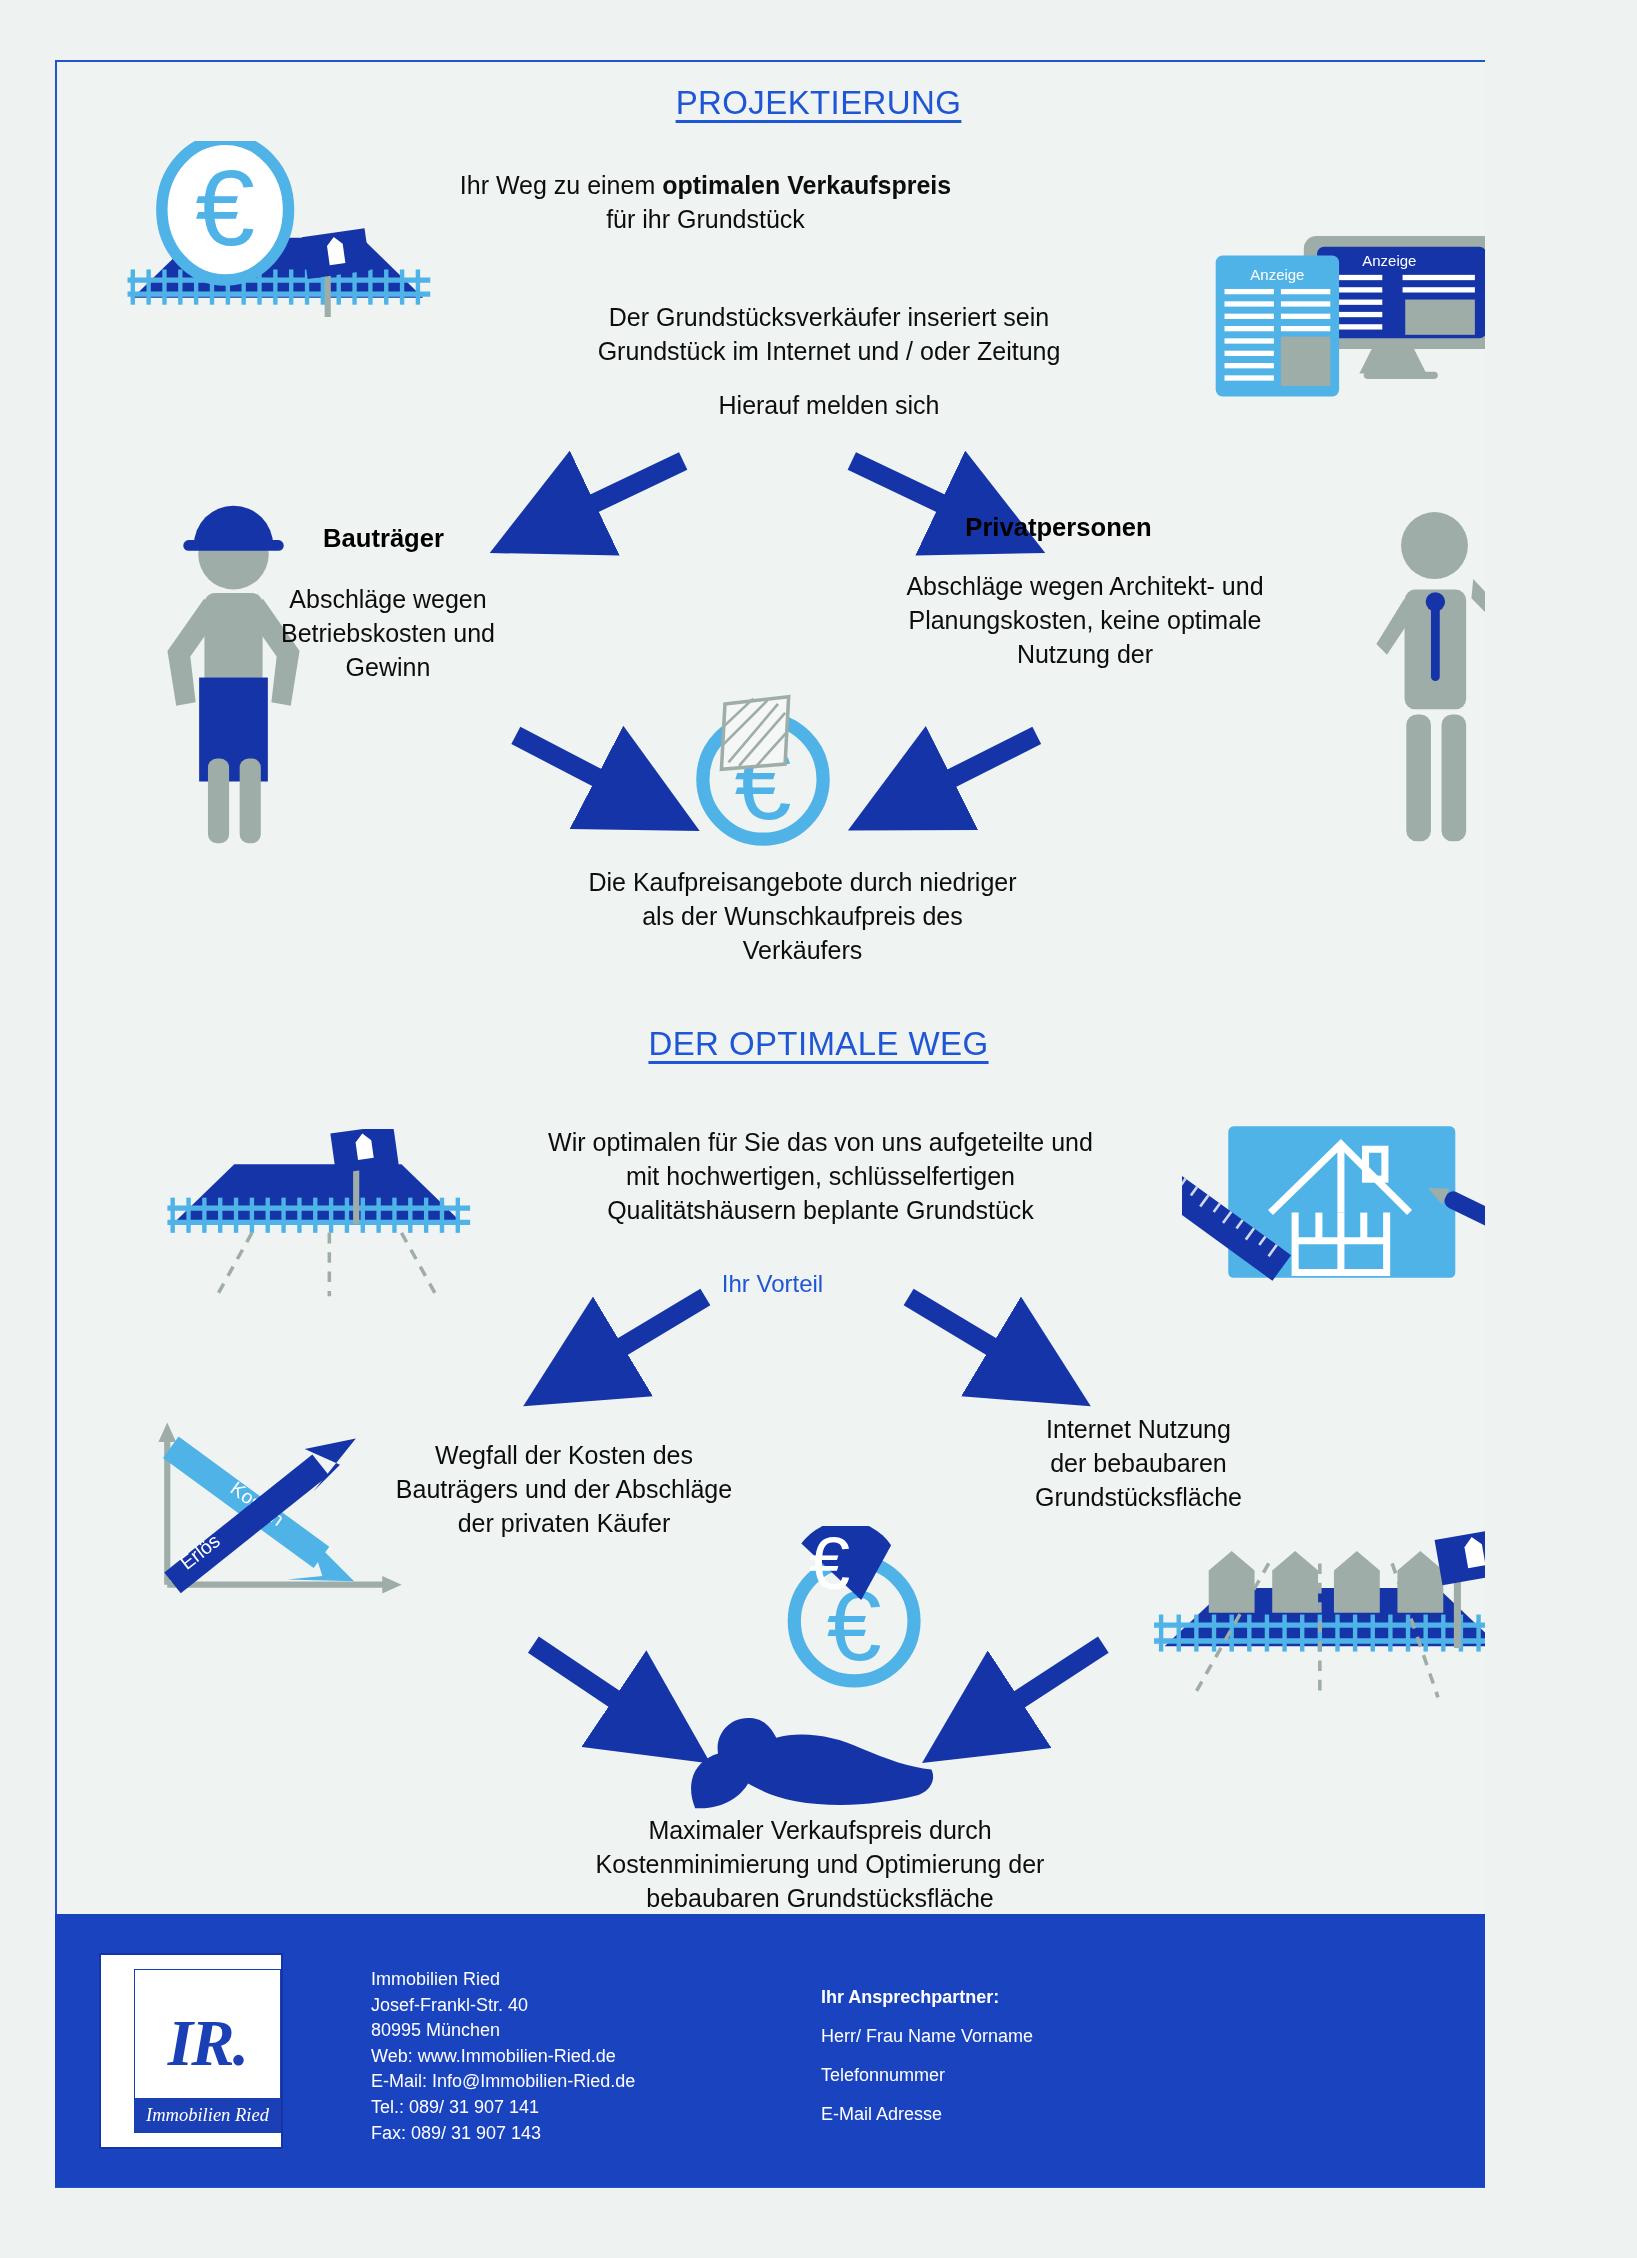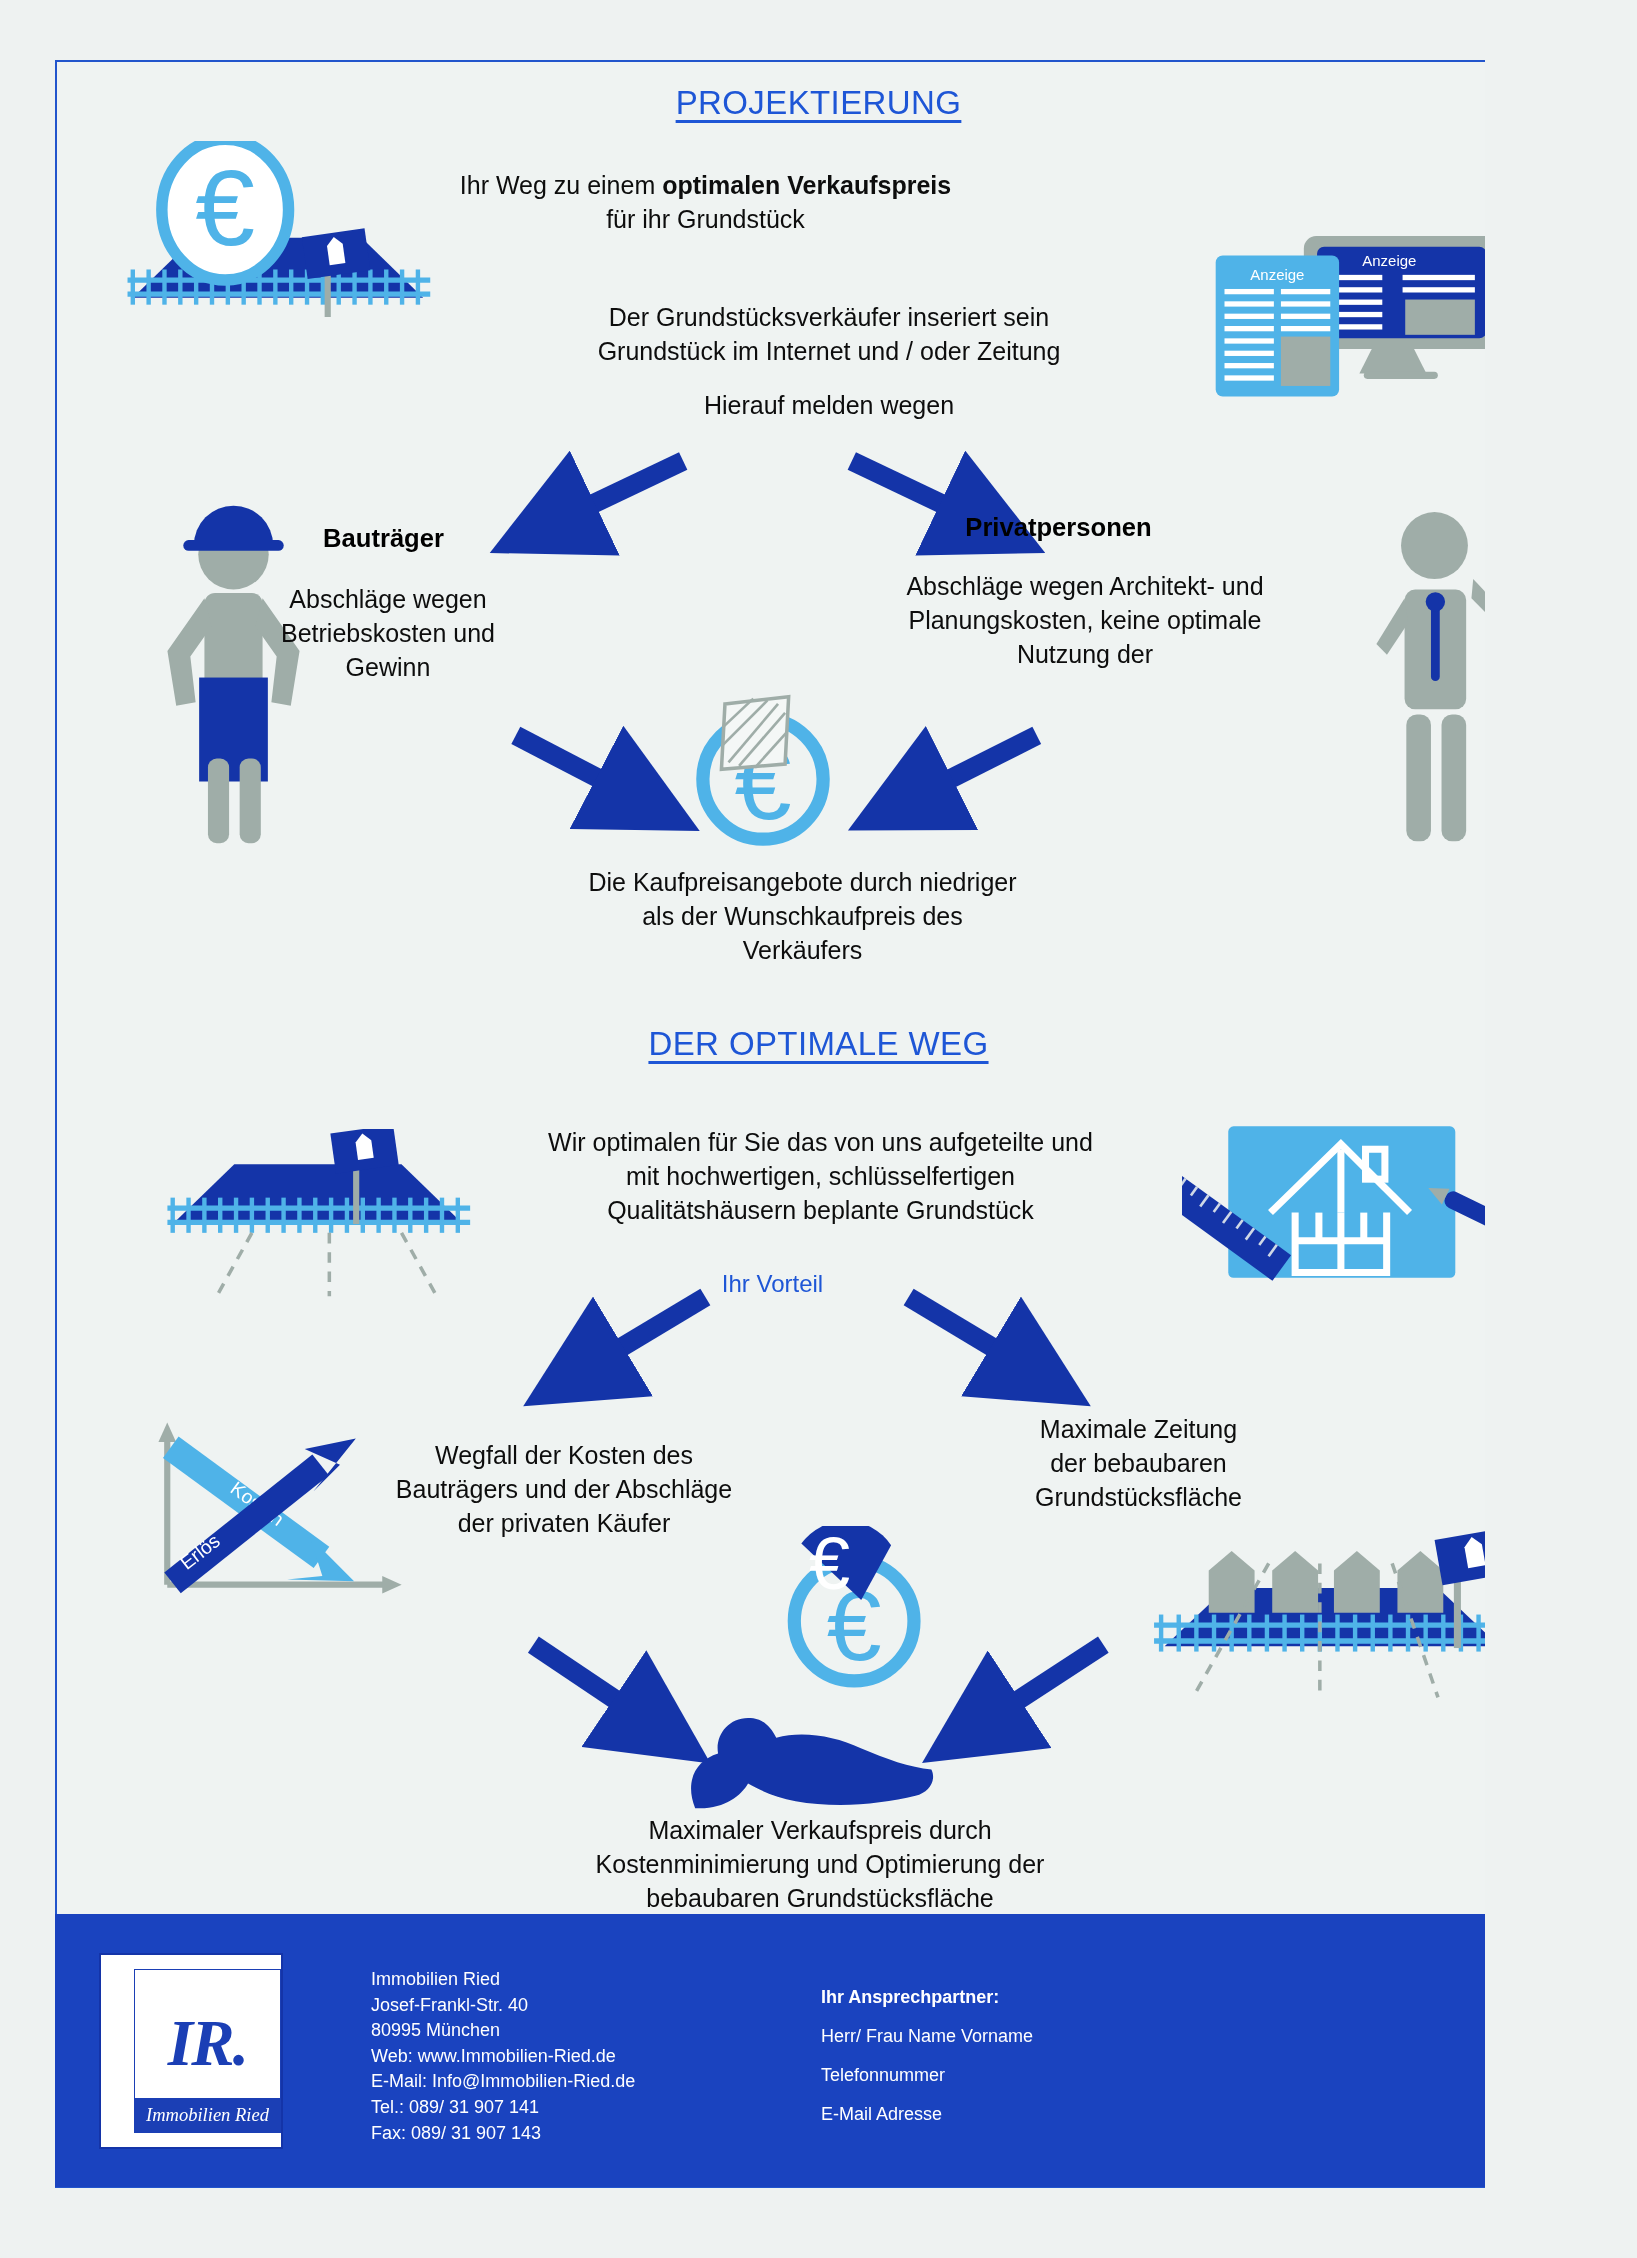--- a/index.html
+++ b/index.html
@@ -154,21 +154,21 @@
 
   <div class="abs body-text" style="left:494px;top:300px;width:670px;">
     <div>Der Grundstücksverkäufer inseriert sein</div>
     <div>Grundstück im Internet und / oder Zeitung</div>
   </div>
 
   <div class="abs body-text" style="left:379px;top:168px;width:653px;">
     <span>Ihr Weg zu einem </span><b>optimalen Verkaufspreis</b><br>
     <span>für ihr Grundstück</span>
   </div>
-  <div class="abs body-text" style="left:494px;top:388px;width:670px;">Hierauf melden wegen</div>
+  <div class="abs body-text" style="left:494px;top:388px;width:670px;">Hierauf melden sich</div>
 
   <div class="abs" style="left:1191px;top:229px;">
     <svg width="335" height="194" viewBox="0 0 380 220">
 
       <rect x="128" y="8" width="222" height="128" rx="14" fill="#9fada8"></rect>
       <rect x="143" y="20" width="192" height="104" rx="8" fill="#1434a8"></rect>
       <text x="225" y="42" text-anchor="middle" font-family="Liberation Sans, sans-serif" font-size="17" fill="#ffffff">Anzeige</text>
       <g fill="#ffffff">
         <rect x="155" y="52" width="62" height="6"></rect>
           <rect x="155" y="66" width="62" height="6"></rect>
@@ -443,21 +443,21 @@
     </svg>
   </div>
 
   <div class="abs body-text" style="left:326px;top:1438px;width:476px;">
     <div>Wegfall der Kosten des</div>
     <div>Bauträgers und der Abschläge</div>
     <div>der privaten Käufer</div>
   </div>
 
   <div class="abs body-text" style="left:953px;top:1412px;width:371px;">
-    <div>Maximale Zeitung</div>
+    <div>Internet Nutzung</div>
     <div>der bebaubaren</div>
     <div>Grundstücksfläche</div>
   </div>
 
   <div class="abs" style="left:1147px;top:1482px;">
     <svg width="388" height="221" viewBox="0 0 440 250">
       <polygon points="90,120 330,120 400,186 20,186" fill="#1434a8"></polygon>
       <g fill="#9fada8">
         <g transform="translate(70,78)">
             <path d="M0 22 L26 0 L52 22 v48 h-52 z"></path>

